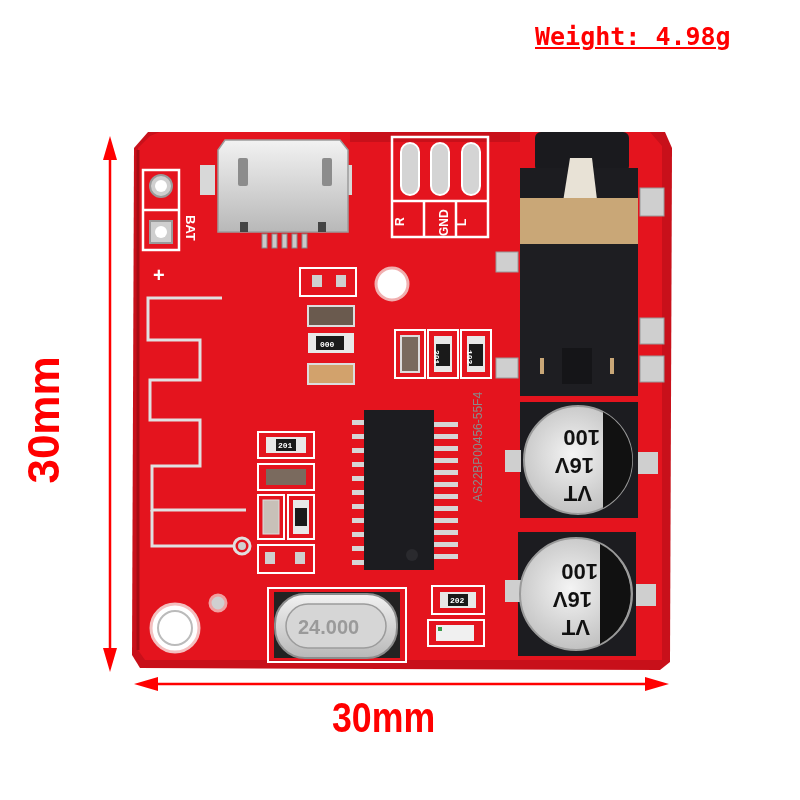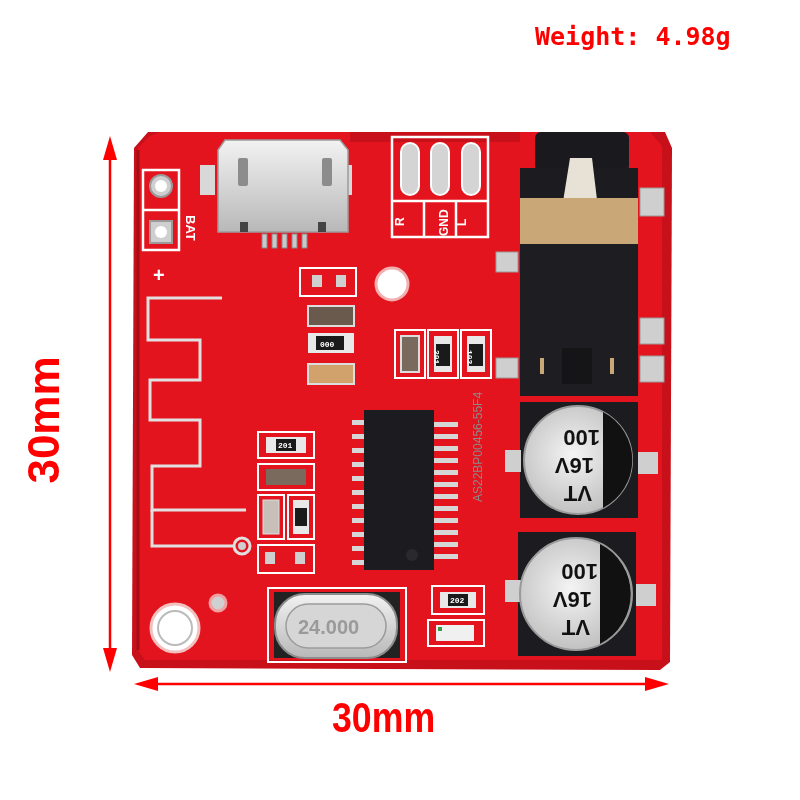--- a/index.html
+++ b/index.html
@@ -1,20 +1,20 @@
 <!DOCTYPE html>
 <html><head>
   <meta charset="utf-8">
   <style>
     html, body { margin: 0; padding: 0; background: #ffffff; }
     body { width: 800px; height: 800px; position: relative; overflow: hidden; font-family: "DejaVu Sans", sans-serif; }
     .weight-label {
       position: absolute; left: 535px; top: 22px;
       font-family: "DejaVu Sans Mono", monospace; font-size: 25px; font-weight: bold;
-      color: #ff0000; letter-spacing: 0px; white-space: nowrap;
+      color: #ff0000; letter-spacing: 0px; white-space: nowrap; text-decoration: underline;
     }
     .dim-label-h {
       position: absolute; left: 332px; top: 694px;
       font-family: "Liberation Sans", sans-serif; font-size: 42px; font-weight: bold;
       color: #ff0000; transform: scaleX(0.85); transform-origin: left top;
     }
     .dim-label-v {
       position: absolute; left: 44px; top: 420px;
       font-family: "Liberation Sans", sans-serif; font-size: 44px; font-weight: bold;
       color: #ff0000; transform: translate(-50%, -50%) rotate(-90deg); white-space: nowrap;

